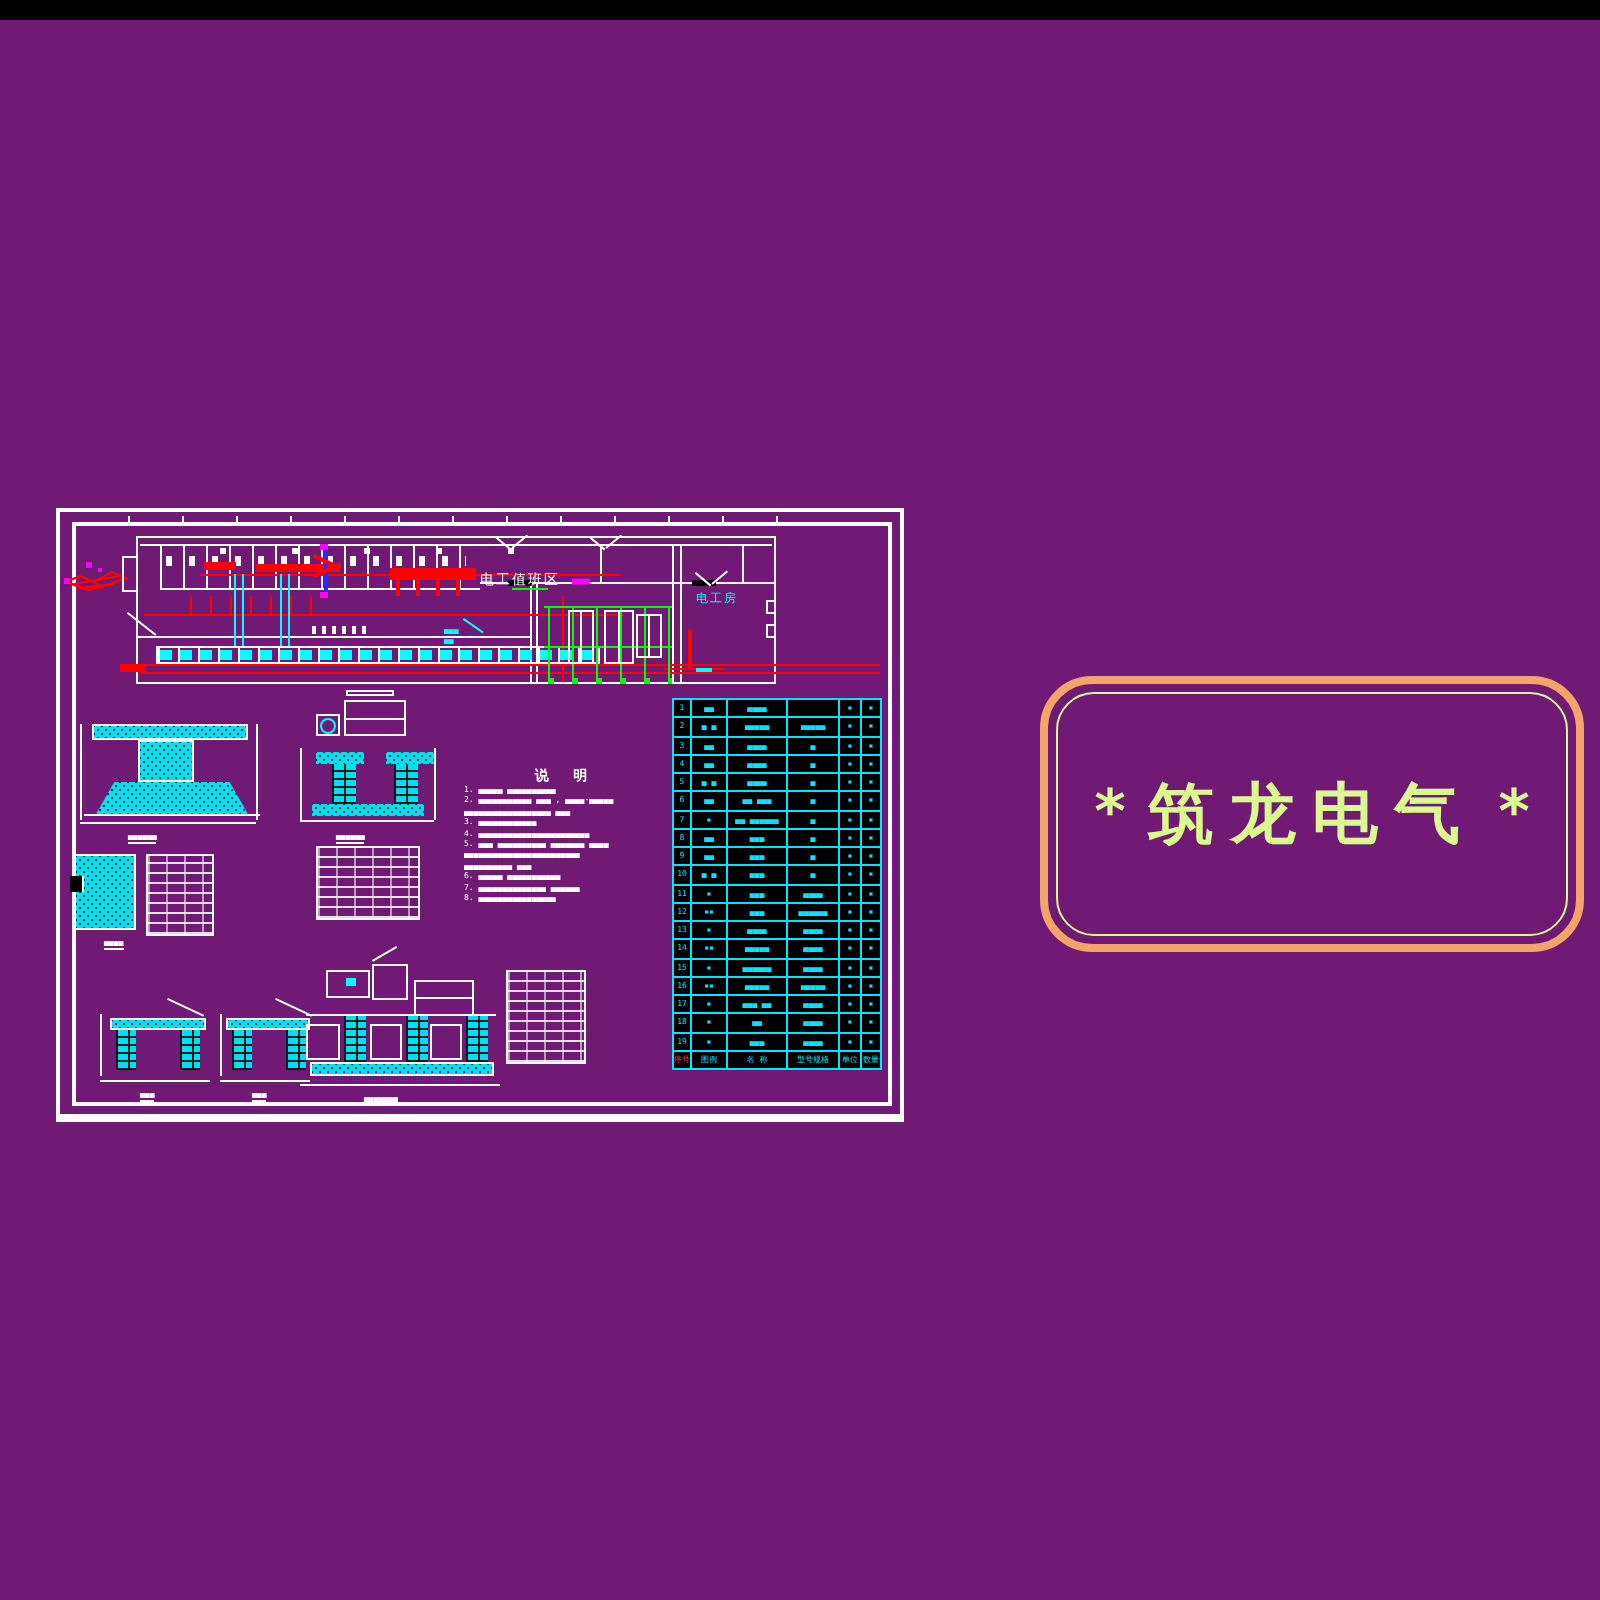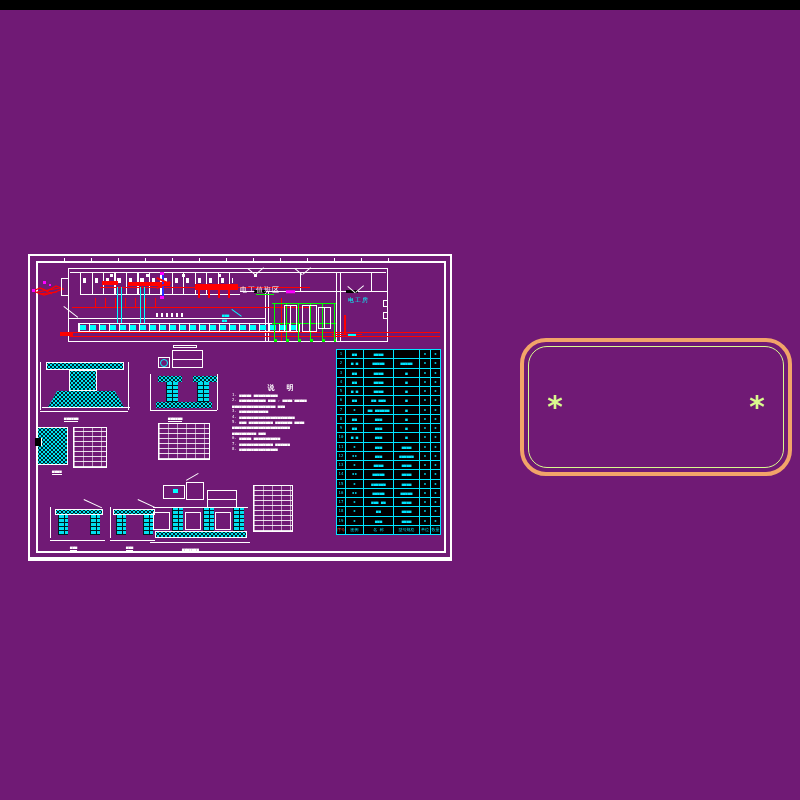--- a/index.html
+++ b/index.html
@@ -417,17 +417,18 @@
         <td>单位</td>
         <td>数量</td>
       </tr>
     </tbody>
   </table>
 
   <div id="wm">
     <div class="inner"></div>
     <div class="l1">
       <span class="star">*</span>
+      <span class="zh">筑龙电气</span>
       <span class="star">*</span>
     </div>
   </div>
 
 </div>
 
 </body></html>

